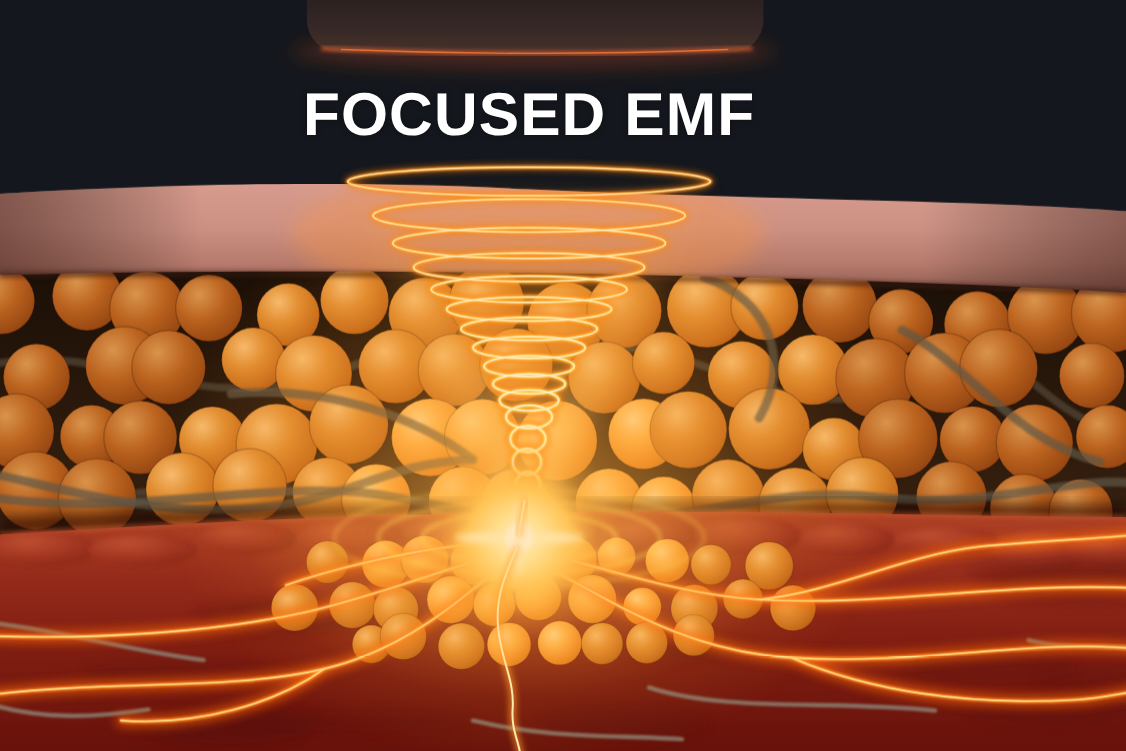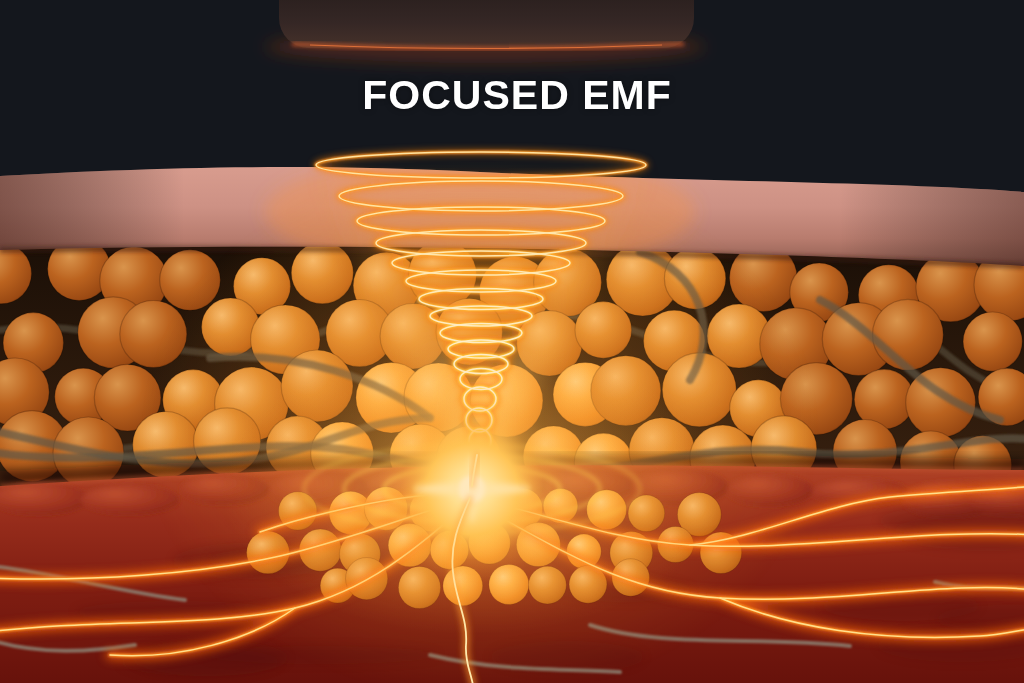--- a/index.html
+++ b/index.html
@@ -1,21 +1,21 @@
 <!DOCTYPE html>
 <html><head>
 <meta charset="utf-8">
 <style>
   html,body{margin:0;padding:0;background:#000;}
   .stage{position:relative;width:1024px;height:683px;overflow:hidden;background:#14171d;
          font-family:"Liberation Sans",sans-serif;}
   .stage svg{position:absolute;left:0;top:0;}
   .title{position:absolute;left:481px;top:72px;transform:translateX(-50%);
-         color:#ffffff;font-size:41px;font-weight:700;letter-spacing:1px;white-space:nowrap;
-         text-shadow:0 0 6px rgba(0,0,0,.35);margin-left:36px;}
+         color:#ffffff;font-size:55px;font-weight:700;letter-spacing:1px;white-space:nowrap;
+         text-shadow:0 0 6px rgba(0,0,0,.35);}
 </style>
 </head>
 <body>
 
 <div class="stage">
 <svg width="1024" height="683" viewBox="0 0 1024 683">
   <defs>
     <linearGradient id="devG" x1="0" y1="0" x2="0" y2="1">
       <stop offset="0" stop-color="#1f1817"></stop>
           <stop offset="0.7" stop-color="#352725"></stop>

